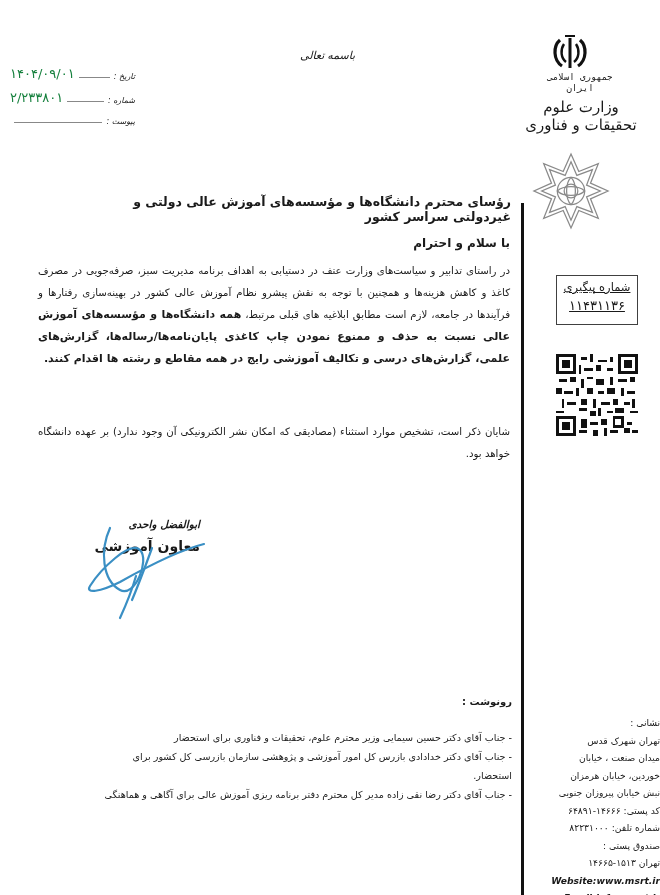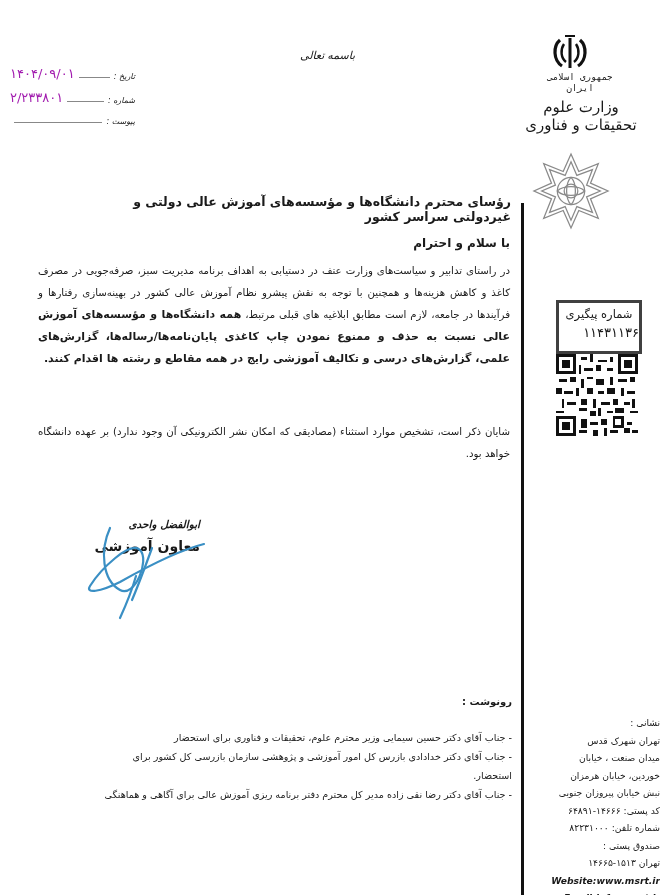--- a/index.html
+++ b/index.html
@@ -12,30 +12,30 @@
 
   
   .emblem { left:552px; top:32px; width:36px; height:40px; }
   .gov-line1 { left:535px; top:72px; width:90px; font-size:9px; text-align:center; font-family:Liberation Mono, monospace; }
   .gov-line2 { left:520px; top:98px; width:122px; font-size:15px; text-align:center; font-family:"DejaVu Serif", serif; }
   .bismillah { left:300px; top:49px; font-size:11px; font-family:Liberation Sans, sans-serif; font-style:italic; }
 
   .meta { left:10px; width:125px; font-size:8px; display:flex; align-items:flex-end; gap:4px; }
   .meta .lbl { white-space:nowrap;font-style:italic; }
   .meta .dots { flex:1; border-bottom:1px solid #888; height:0; margin-bottom:3px; }
-  .meta .val { font-size:13px; letter-spacing:1px; color:#a21caf; font-family:"DejaVu Sans", sans-serif; }
+  .meta .val { font-size:13px; letter-spacing:1px; color:#15803d; font-family:"DejaVu Sans", sans-serif; }
 
   
   .ornament { left:532px; top:152px; width:78px; height:78px; }
 
   
   .vrule { left:521px; top:203px; width:3px; height:692px; background:#111; }
 
   
-  .track-box { left:556px; top:300px; width:80px; height:48px; border:3px solid #404040; text-align:center; }
+  .track-box { left:556px; top:275px; width:80px; height:48px; border:1px solid #404040; text-align:center;text-decoration:underline; }
   .track-box .t1 { font-size:11.5px; margin-top:4px; }
   .track-box .t2 { font-size:13px; letter-spacing:1px; margin-top:4px; }
   .qr { left:556px; top:352px; width:82px; height:86px; }
 
   
   .addressee { left:96px; top:194px; width:415px; font-size:12.5px; font-weight:bold; }
   .greeting { left:300px; top:236px; width:210px; font-size:12px; font-weight:bold; }
   .para { left:38px; width:472px; font-size:10.2px; line-height:22px; text-align:justify; text-align-last:right; }
   .p1 { top:260px; }
   .p1 .bold { font-weight:bold; font-size:11px; }
@@ -97,21 +97,21 @@
       <path d="M40 26 C46 32 46 48 40 54 C34 48 34 32 40 26Z"></path>
       <path d="M26 40 C32 34 48 34 54 40 C48 46 32 46 26 40Z"></path>
     </g>
   </svg>
 </div>
 
 <div class="abs vrule"></div>
 
 <div class="abs track-box rtl">
   <div class="t1" style="text-align:center">شماره پیگیری</div>
-  <div class="t2" style="text-align:right">۱۱۴۳۱۱۳۶</div>
+  <div class="t2" style="text-align:center">۱۱۴۳۱۱۳۶</div>
 </div>
 <div class="abs qr">
   <svg viewBox="0 0 29 29" width="82" height="86" shape-rendering="crispEdges">
     <rect width="29" height="29" fill="#fff"></rect>
     <g fill="#111">
       <rect x="0" y="0" width="7" height="7"></rect>
         <rect x="1" y="1" width="5" height="5" fill="#fff"></rect>
         <rect x="2" y="2" width="3" height="3"></rect>
       <rect x="22" y="0" width="7" height="7"></rect>
         <rect x="23" y="1" width="5" height="5" fill="#fff"></rect>

